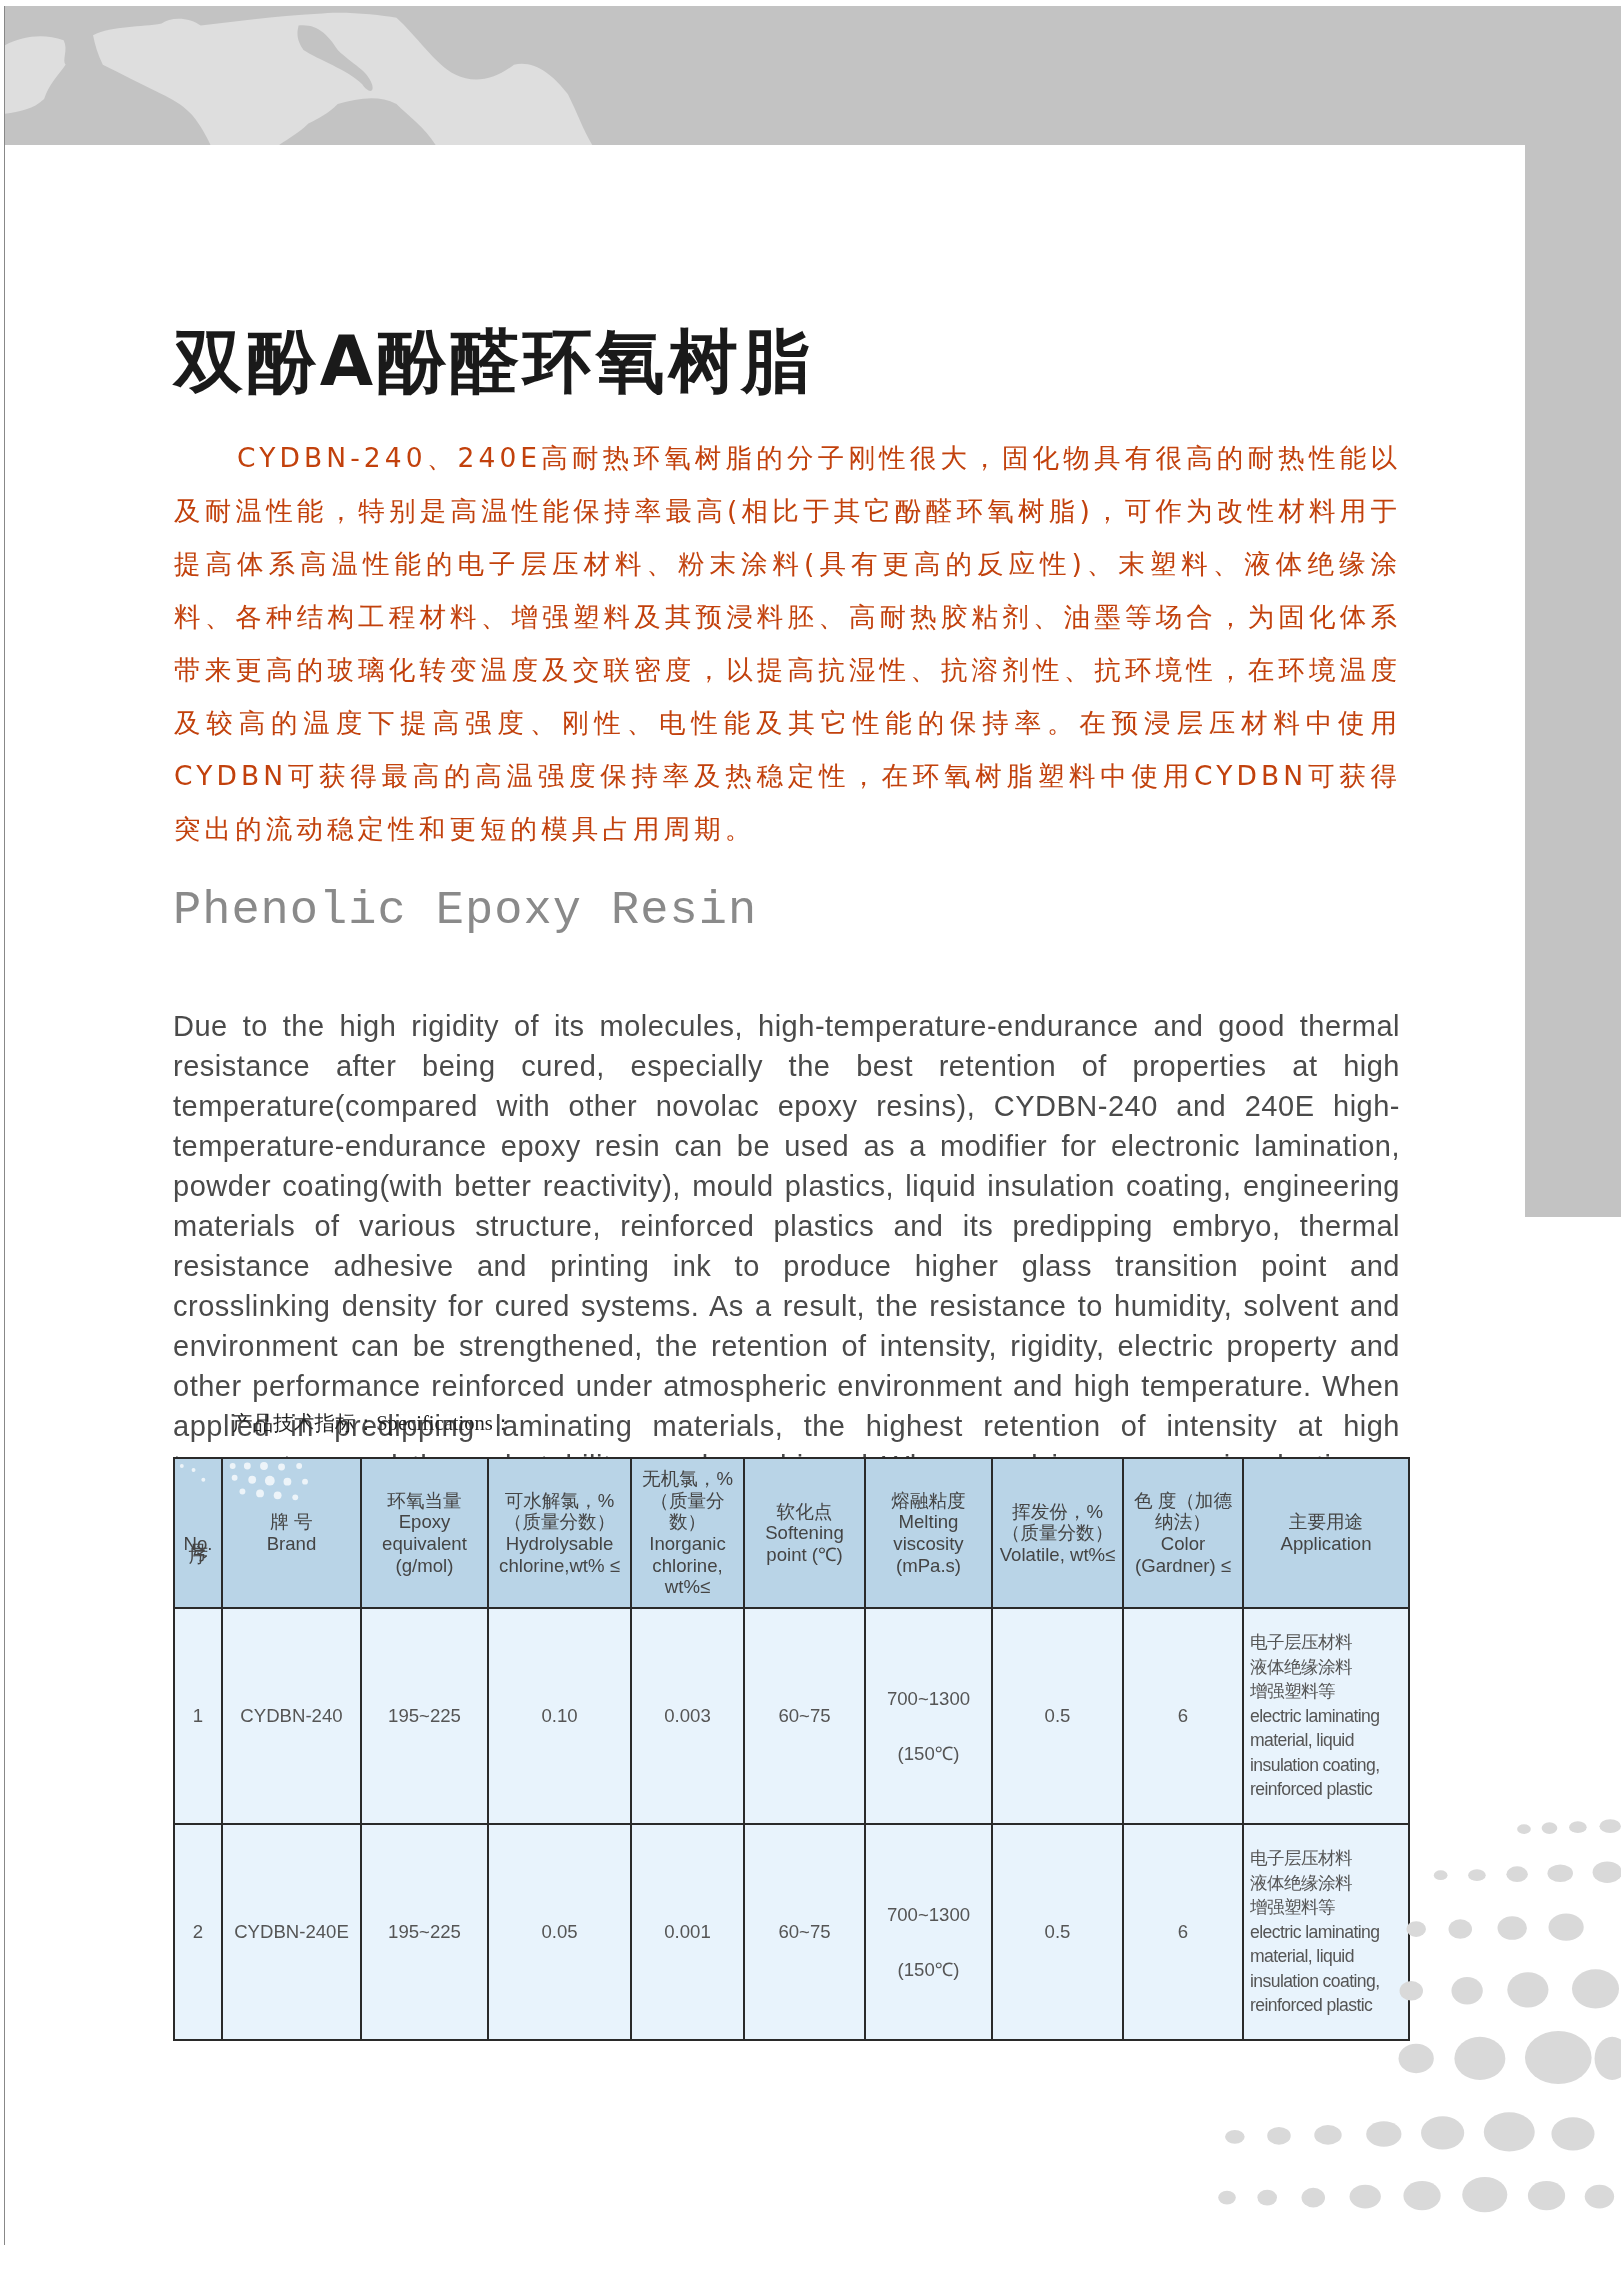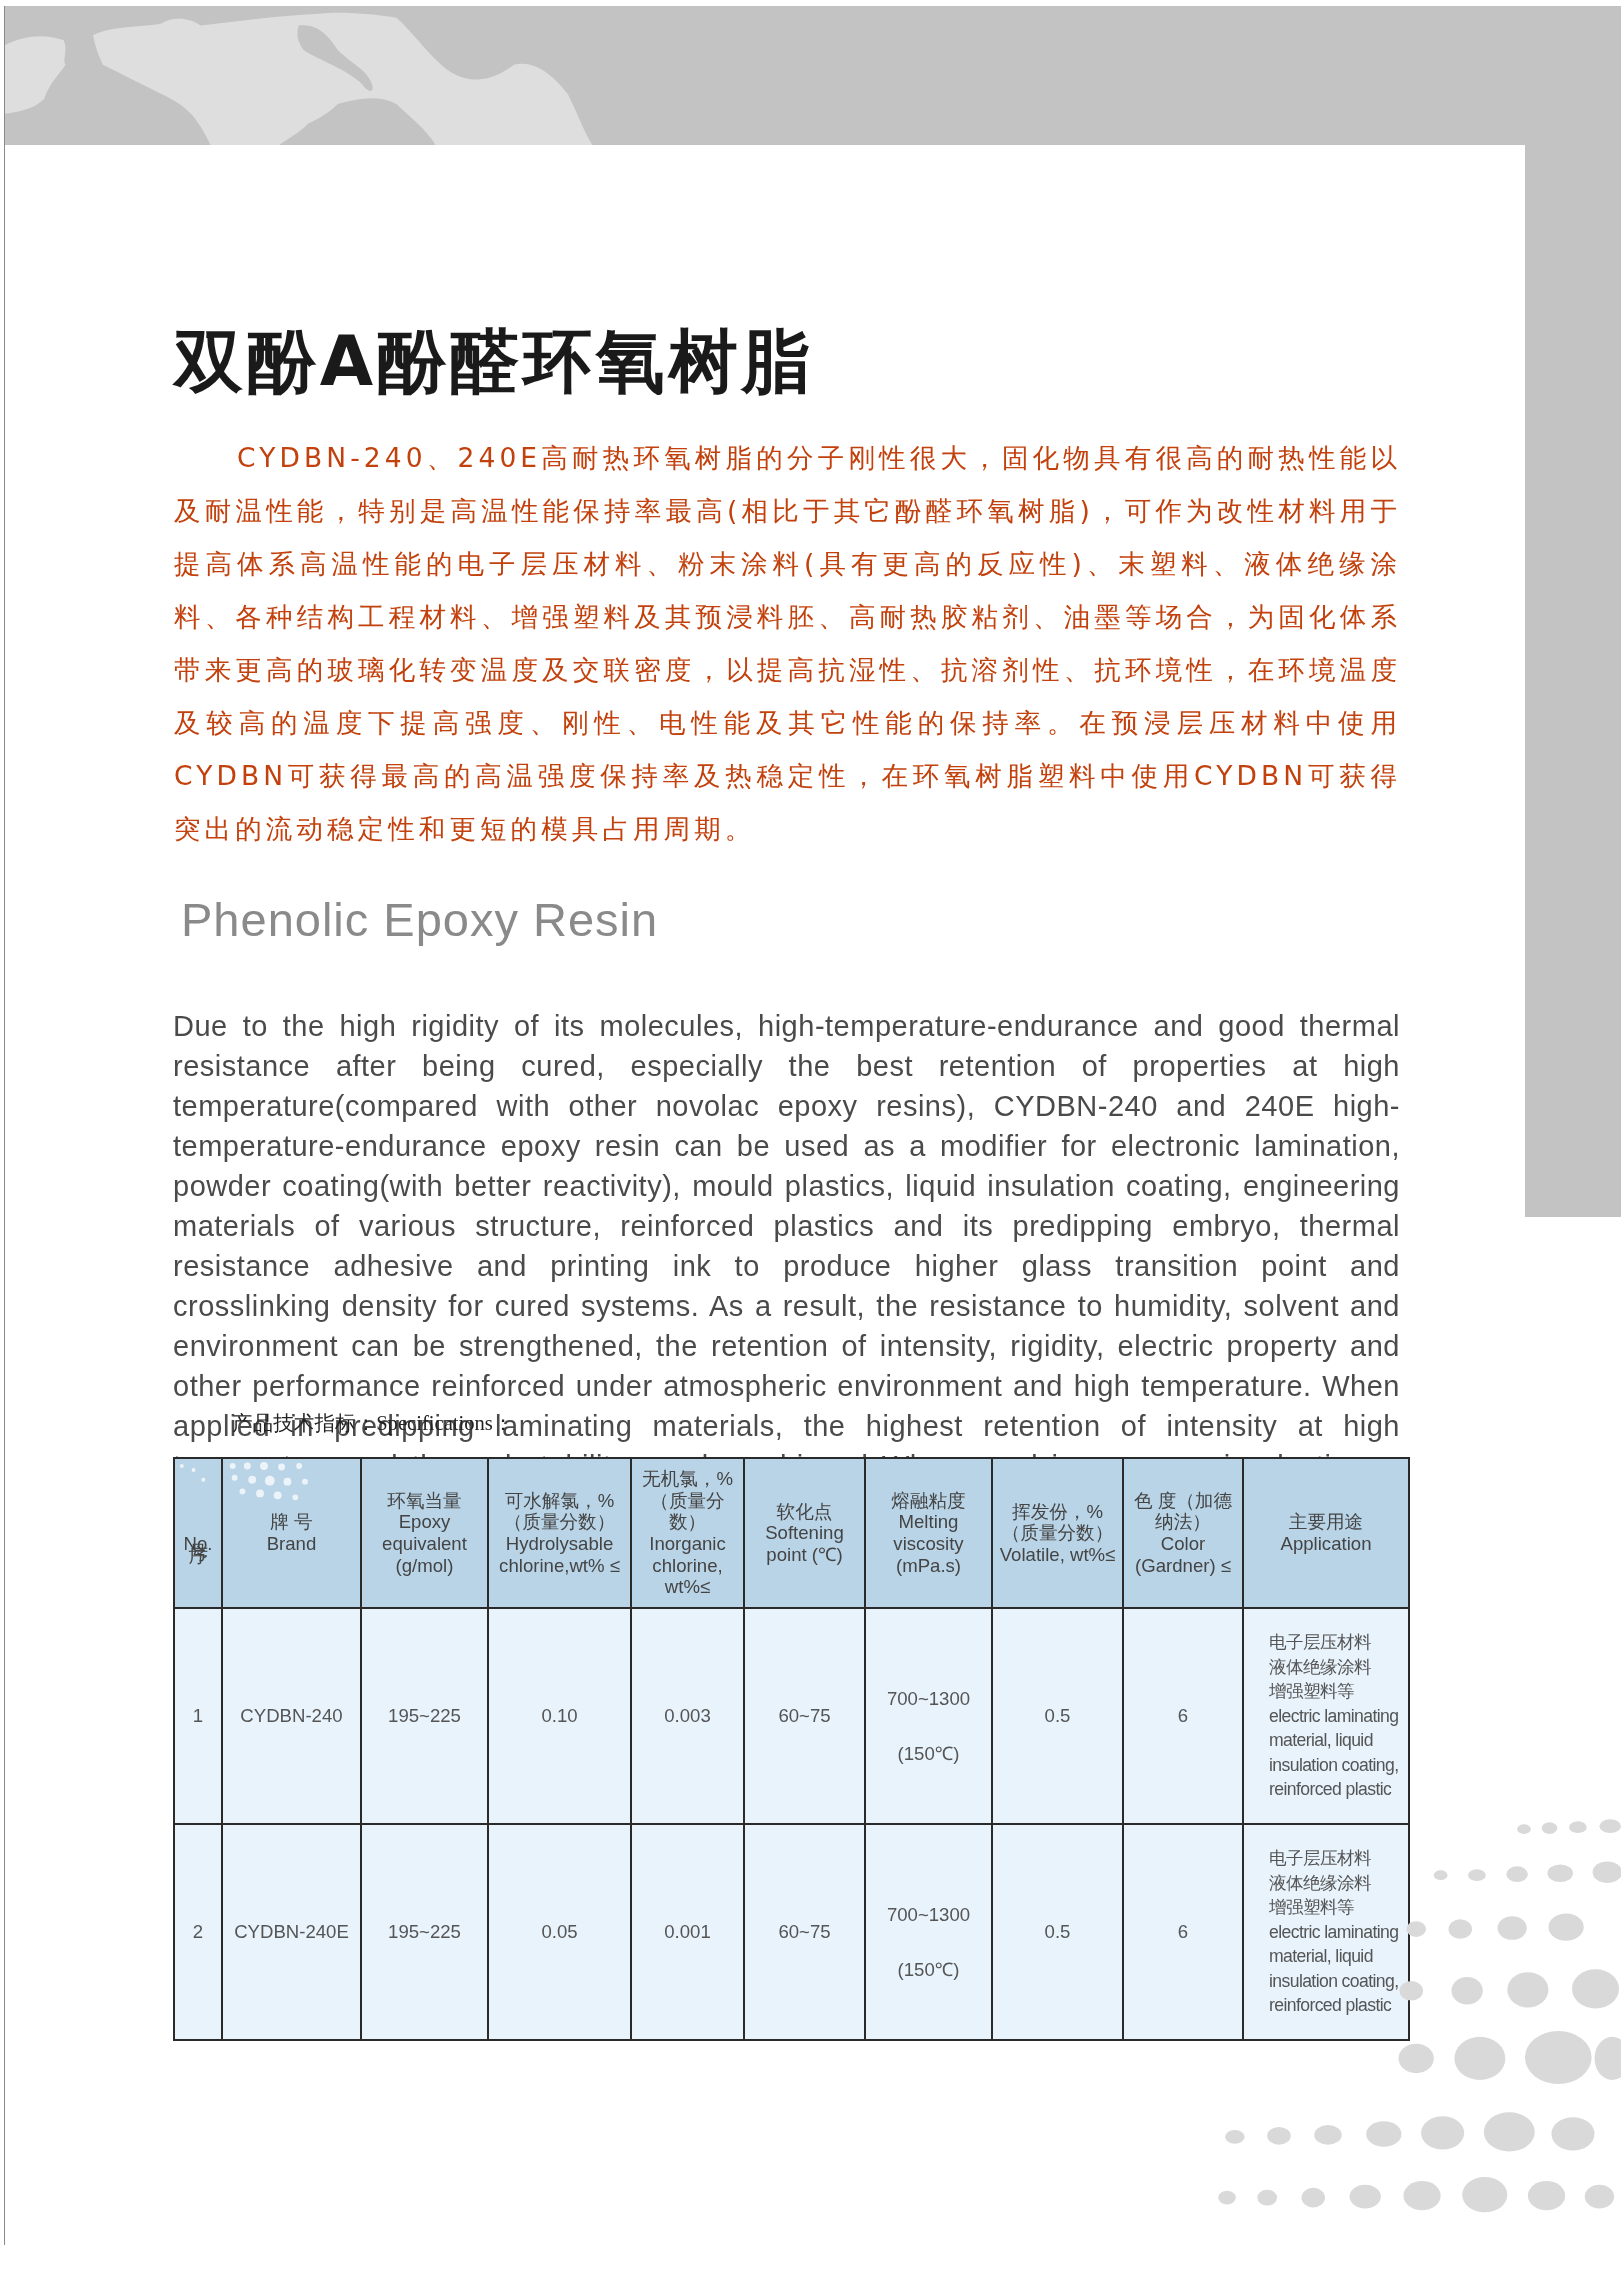--- a/index.html
+++ b/index.html
@@ -4,28 +4,28 @@
 <style>
   html,body{margin:0;padding:0;background:#fff;}
   body{width:1621px;height:2293px;position:relative;overflow:hidden;font-family:"DejaVu Sans","Liberation Sans",sans-serif;color:#333;}
   .top-band{position:absolute;left:3.9px;top:5.9px;width:1617px;height:139px;background:#c3c3c3;overflow:hidden;}
   .top-band svg{position:absolute;left:0;top:0;}
   .right-bar{position:absolute;left:1525px;top:5.9px;width:96px;height:1211px;background:#c3c3c3;}
   .left-line{position:absolute;left:3.9px;top:5.9px;width:1px;height:2239px;background:#888;}
   .title{position:absolute;left:174px;top:316px;font-size:69px;font-weight:bold;color:#1a1a1a;letter-spacing:3.9px;font-family:"DejaVu Sans",sans-serif;margin:0;}
   .cn-para{position:absolute;left:174px;top:431px;width:1227px;font-size:26.5px;line-height:53px;color:#c2410c;letter-spacing:4.1px;text-align:justify;margin:0;}
   .cn-para .indent{display:inline-block;width:63px;}
-  .en-heading{position:absolute;left:173px;top:884px;font-size:47px;color:#8a8a8a;font-weight:normal;margin:8px;font-family:Liberation Sans, sans-serif;letter-spacing:1px;}
+  .en-heading{position:absolute;left:173px;top:884px;font-size:47px;color:#8a8a8a;font-weight:normal;margin:0;font-family:Liberation Mono, monospace;letter-spacing:1px;}
   .en-para{position:absolute;left:173px;top:1006px;width:1227px;font-size:29px;line-height:40px;color:#4a4a4a;text-align:justify;margin:0;font-family:"Liberation Sans",sans-serif;letter-spacing:0.5px;}
   .spec-label{position:absolute;left:228px;top:1405px;font-size:20.6px;color:#222;margin:4px;font-family:Liberation Serif, serif;}
   table.spec{position:absolute;left:173px;top:1457px;border-collapse:collapse;font-family:"Liberation Sans",sans-serif;table-layout:fixed;}
   table.spec th,table.spec td{border:2.9px solid #2a2a2a;text-align:center;vertical-align:middle;padding:0 2px;}
   table.spec th{background:#b9d4e7;color:#444;font-weight:normal;font-size:18.6px;line-height:21.6px;height:148px;margin-left:44px;}
   table.spec td{background:#e8f3fc;color:#555;font-size:18.6px;height:214px;}
-  table.spec td.app{text-align:left;font-size:17.6px;line-height:24.5px;padding-left:25px;color:#555;letter-spacing:-0.6px;}
+  table.spec td.app{text-align:left;font-size:17.6px;line-height:24.5px;padding-left:6px;color:#555;letter-spacing:-0.6px;}
   table.spec td.visc span{display:block;line-height:35px;margin-top:20px;}
   th .cn,th .en{display:block;}
   .dots{position:absolute;left:0;top:0;pointer-events:none;}
   .head-deco{position:absolute;left:174px;top:1460px;pointer-events:none;}
 </style>
 </head>
 <body>
 
 <div class="top-band">
   <svg width="1617" height="139" viewBox="0 0 1650 142">

